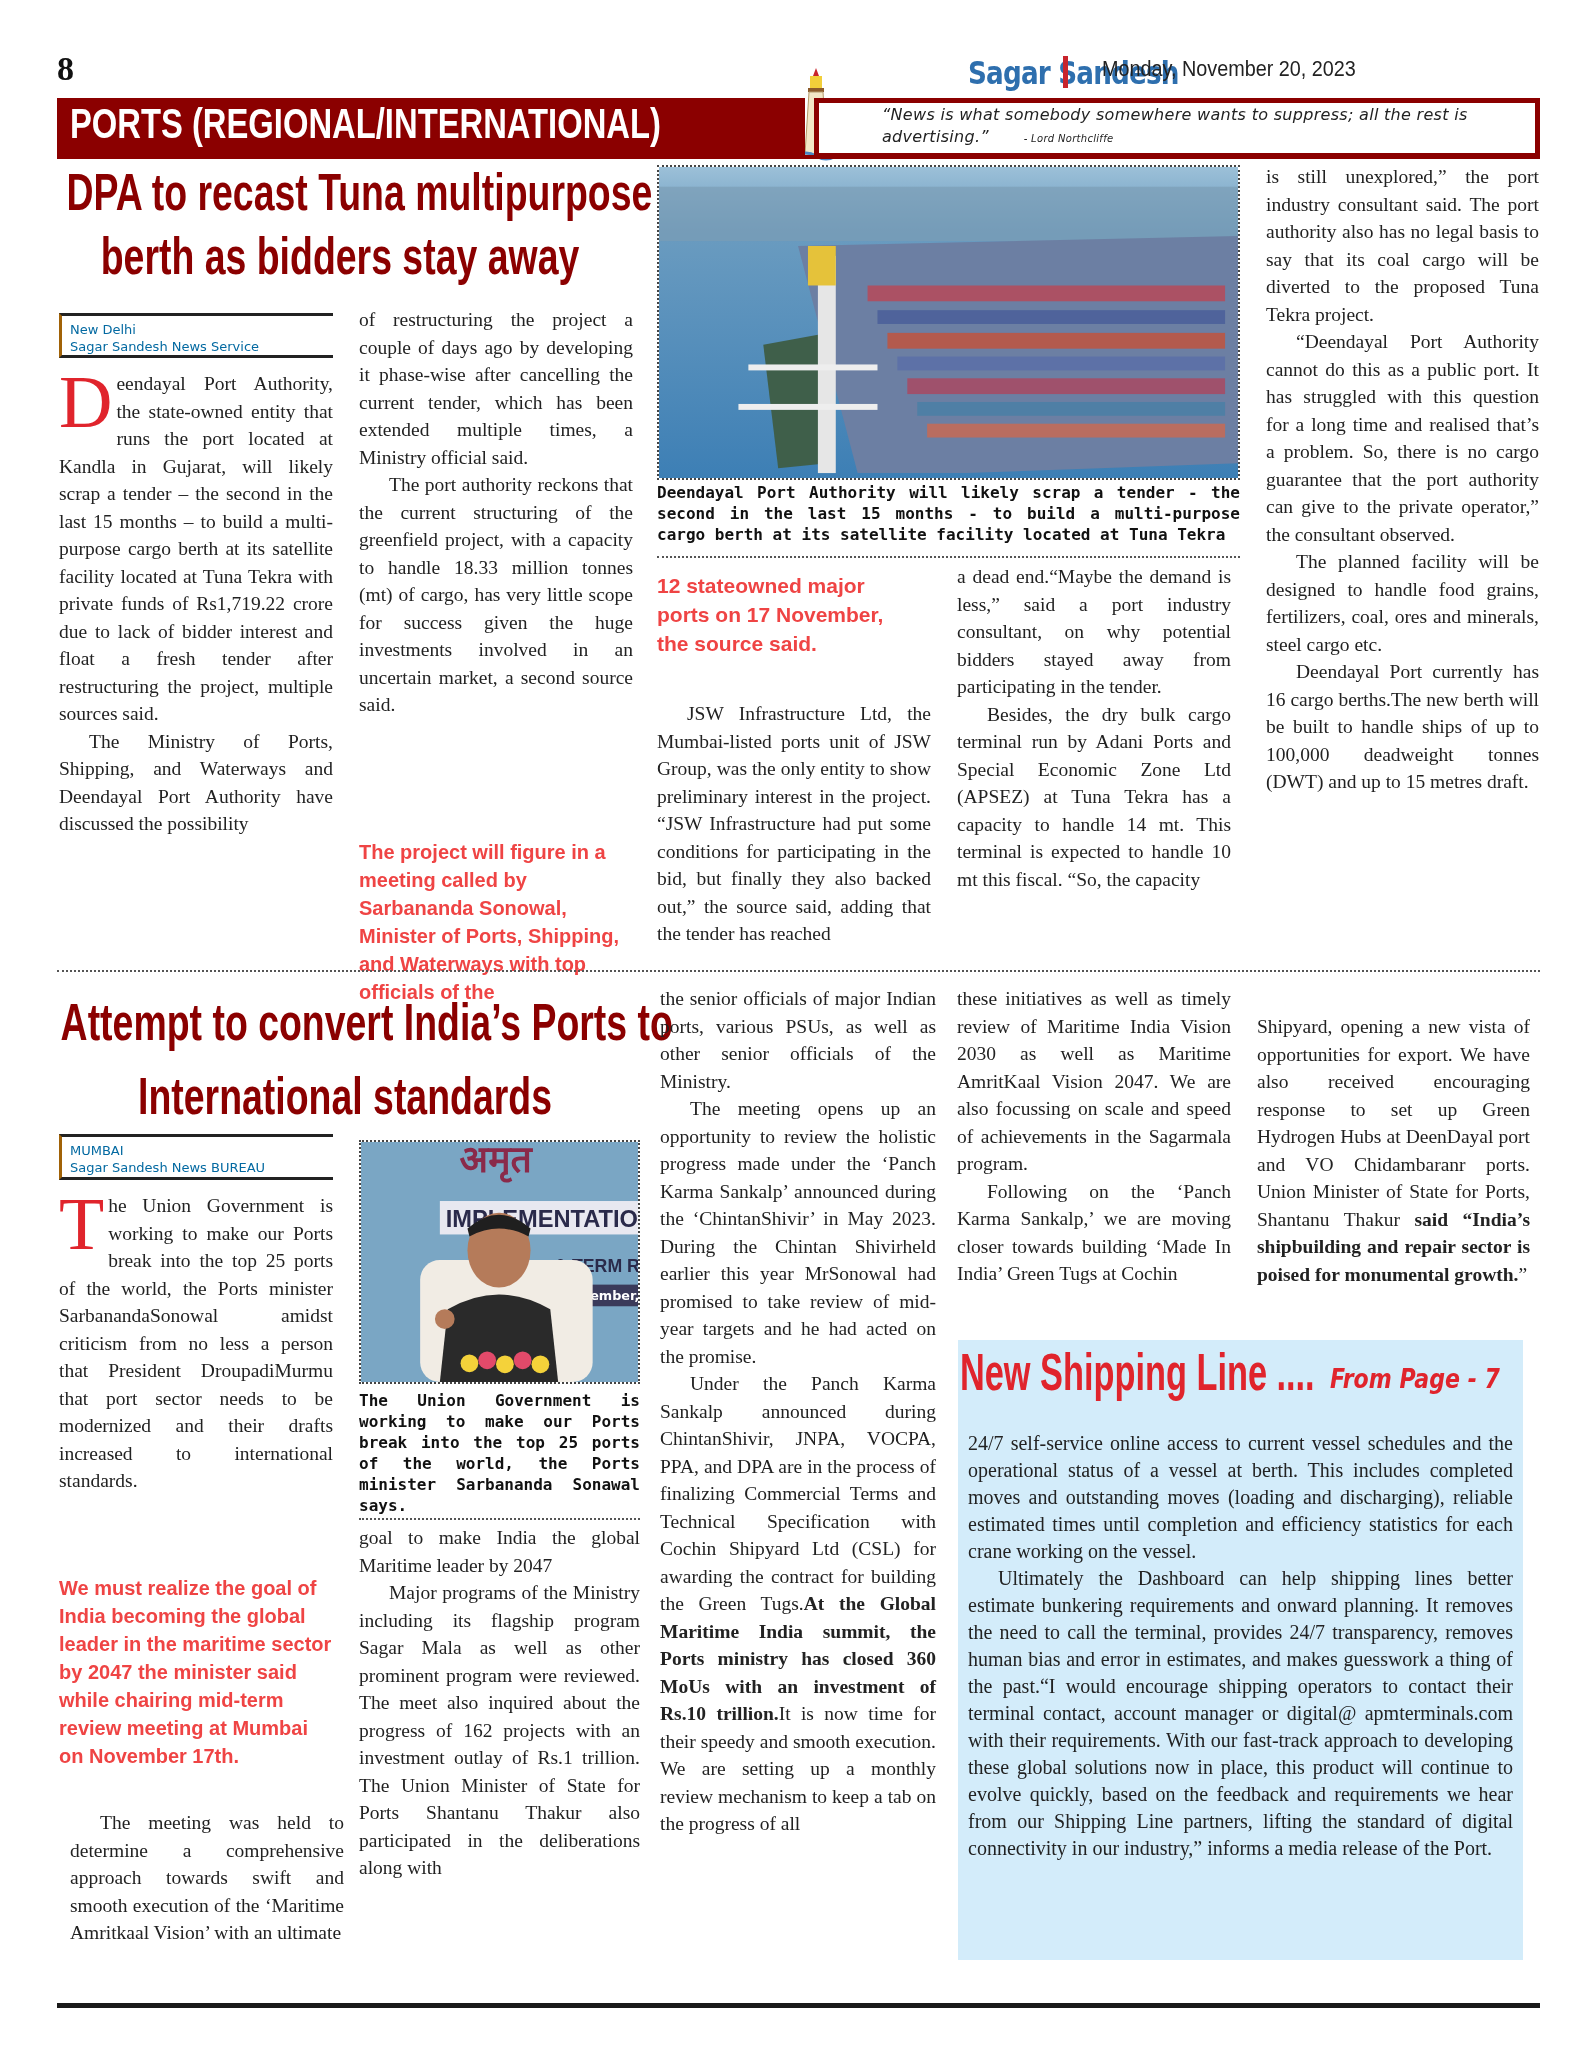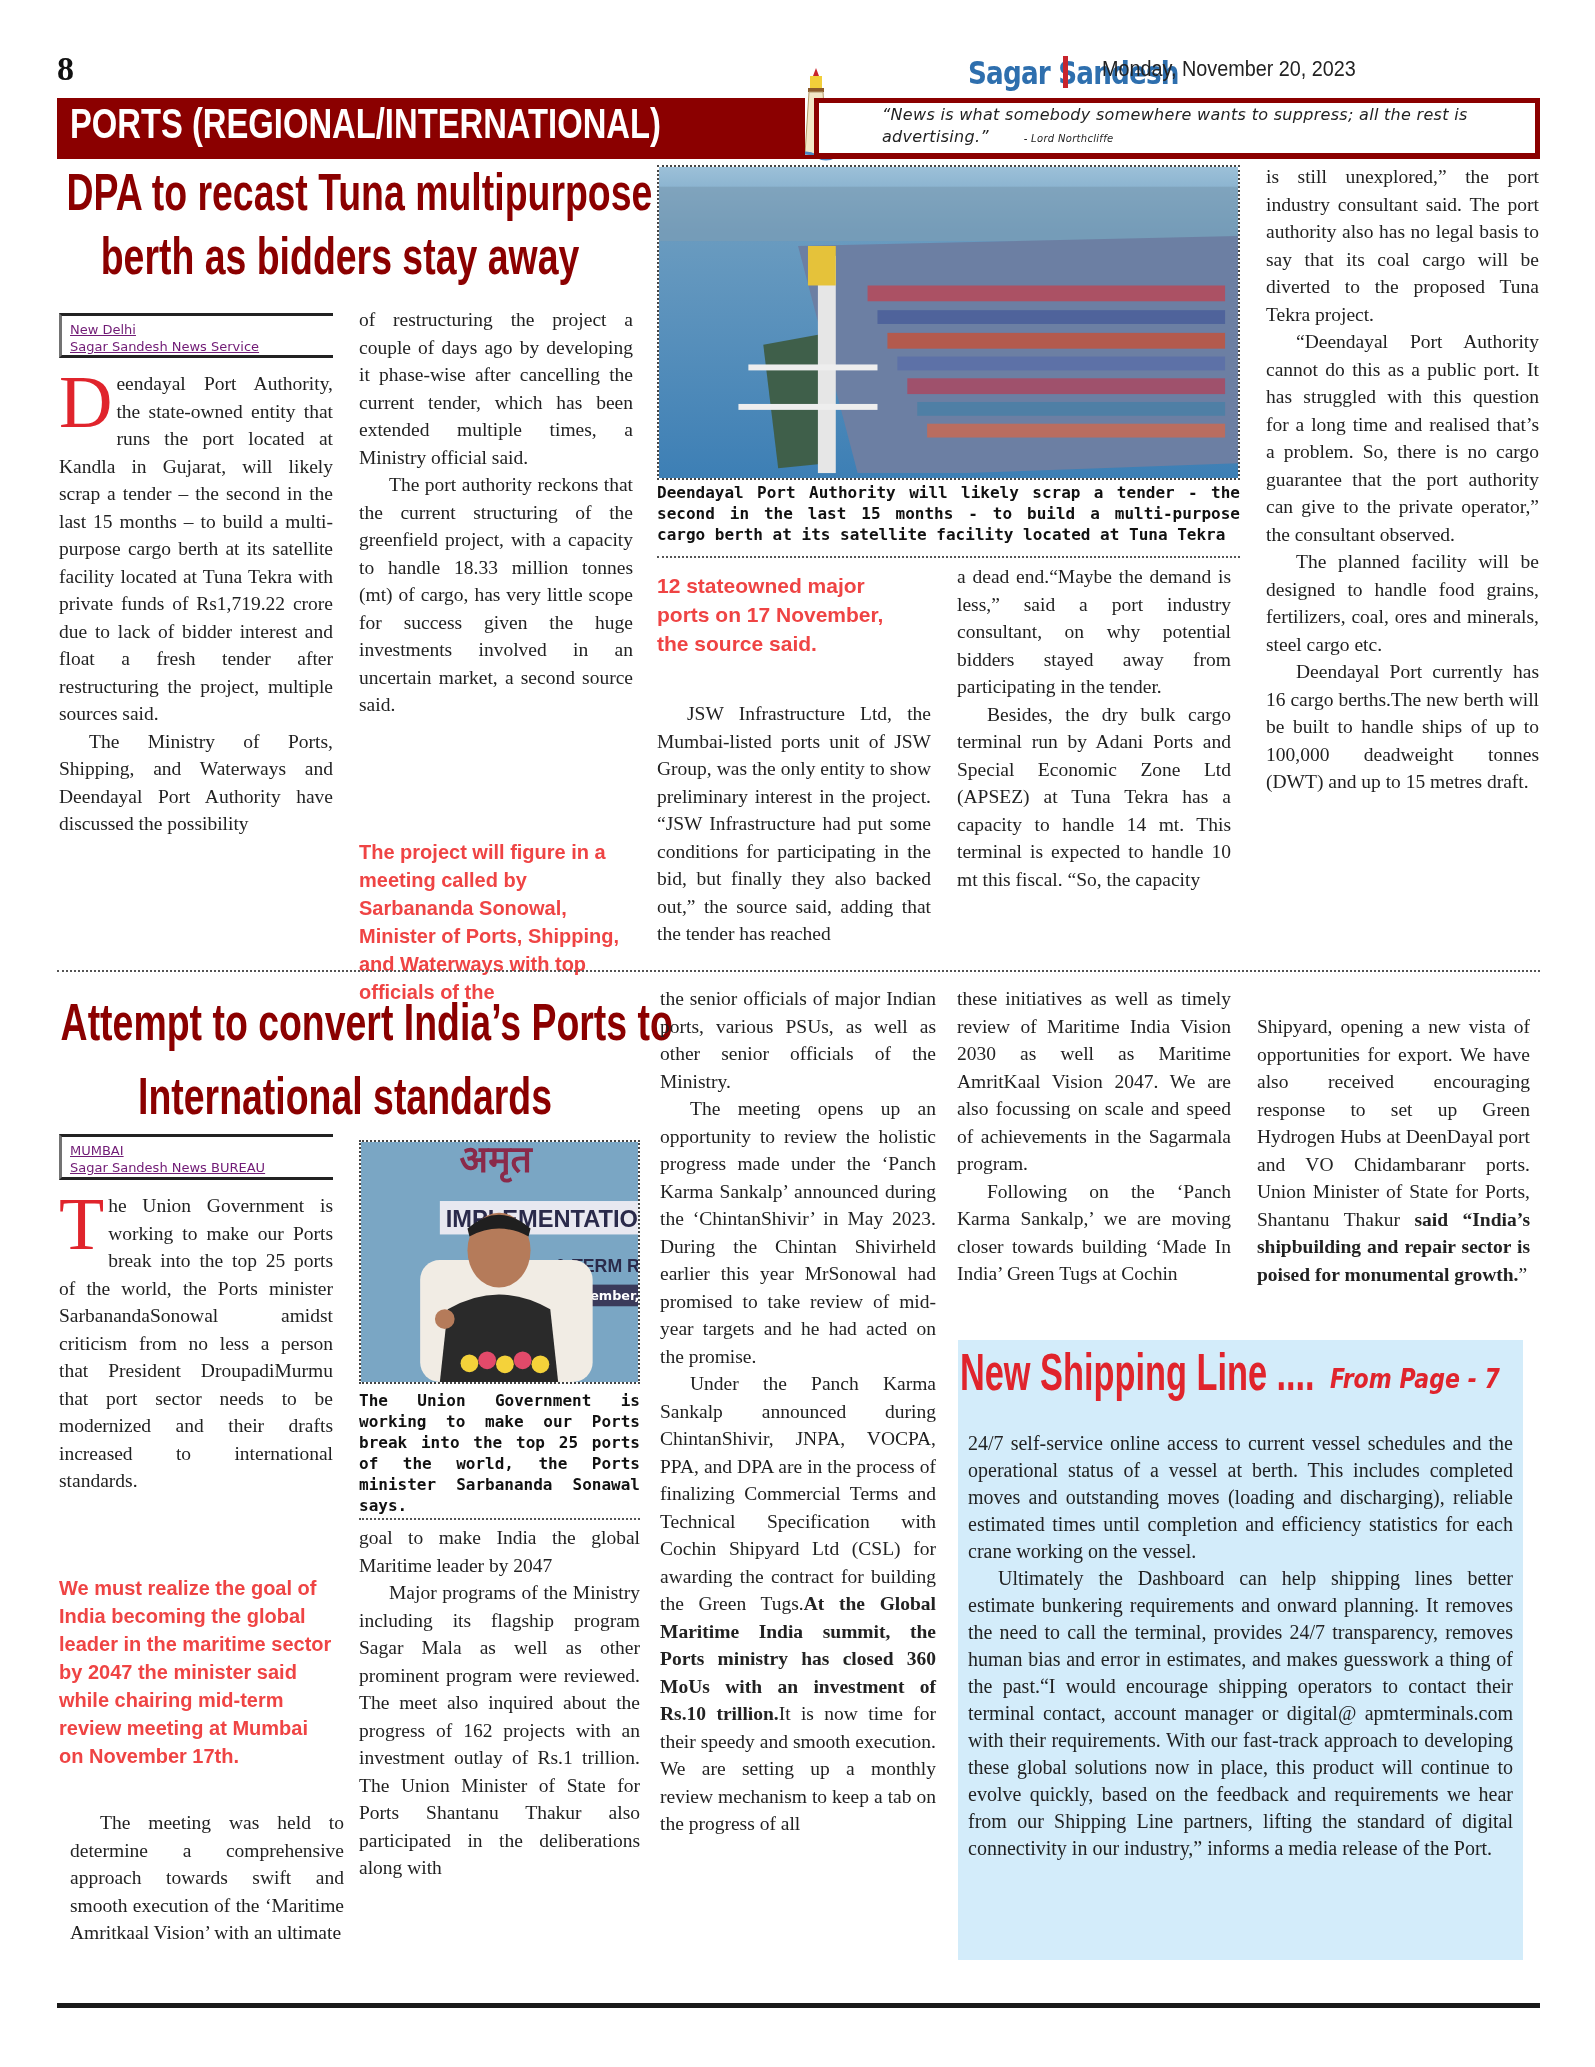--- a/index.html
+++ b/index.html
@@ -22,21 +22,21 @@
 
   
   .lighthouse { left: 796px; top: 66px; width: 40px; height: 96px; }
 
   
   .headline { font-family: "Liberation Sans", sans-serif; font-weight: bold; color: #8b0000; text-align: center; transform: scaleX(0.72); transform-origin: center top; white-space: nowrap; }
   .h1 { left: -40px; top: 160px; width: 760px; font-size: 52px; line-height: 64px; }
   .h2 { left: -50px; top: 985px; width: 790px; font-size: 52px; line-height: 74px; }
 
   
-  .dateline { border-left: 3px solid #737373; border-top: 3px solid #222; border-bottom: 3px solid #222; padding: 5px 8px; font: 13px "DejaVu Sans", sans-serif; color: #701a75; line-height: 17px; text-decoration: underline; }
+  .dateline { border-left: 3px solid #a16207; border-top: 3px solid #222; border-bottom: 3px solid #222; padding: 5px 8px; font: 13px "DejaVu Sans", sans-serif; color: #0369a1; line-height: 17px; }
   .dl1 { left: 59px; top: 313px; width: 274px; height: 45px; }
   .dl2 { left: 59px; top: 1134px; width: 274px; height: 46px; }
 
   
   .col { font: 19.5px "Liberation Serif", serif; line-height: 27.5px; color: #222; text-align: justify; }
   .col p { text-indent: 30px; }
   .col p.noind { text-indent: 0; }
   .dropcap { float: left; font-size: 74px; line-height: 56px; color: #e0242c; margin: 4px 4px 0 0; font-family: "Liberation Serif", serif; }
 
   .pull { font: bold 20px "Liberation Sans", sans-serif; color: #ef4444; line-height: 28px; margin-top: 8px; }

